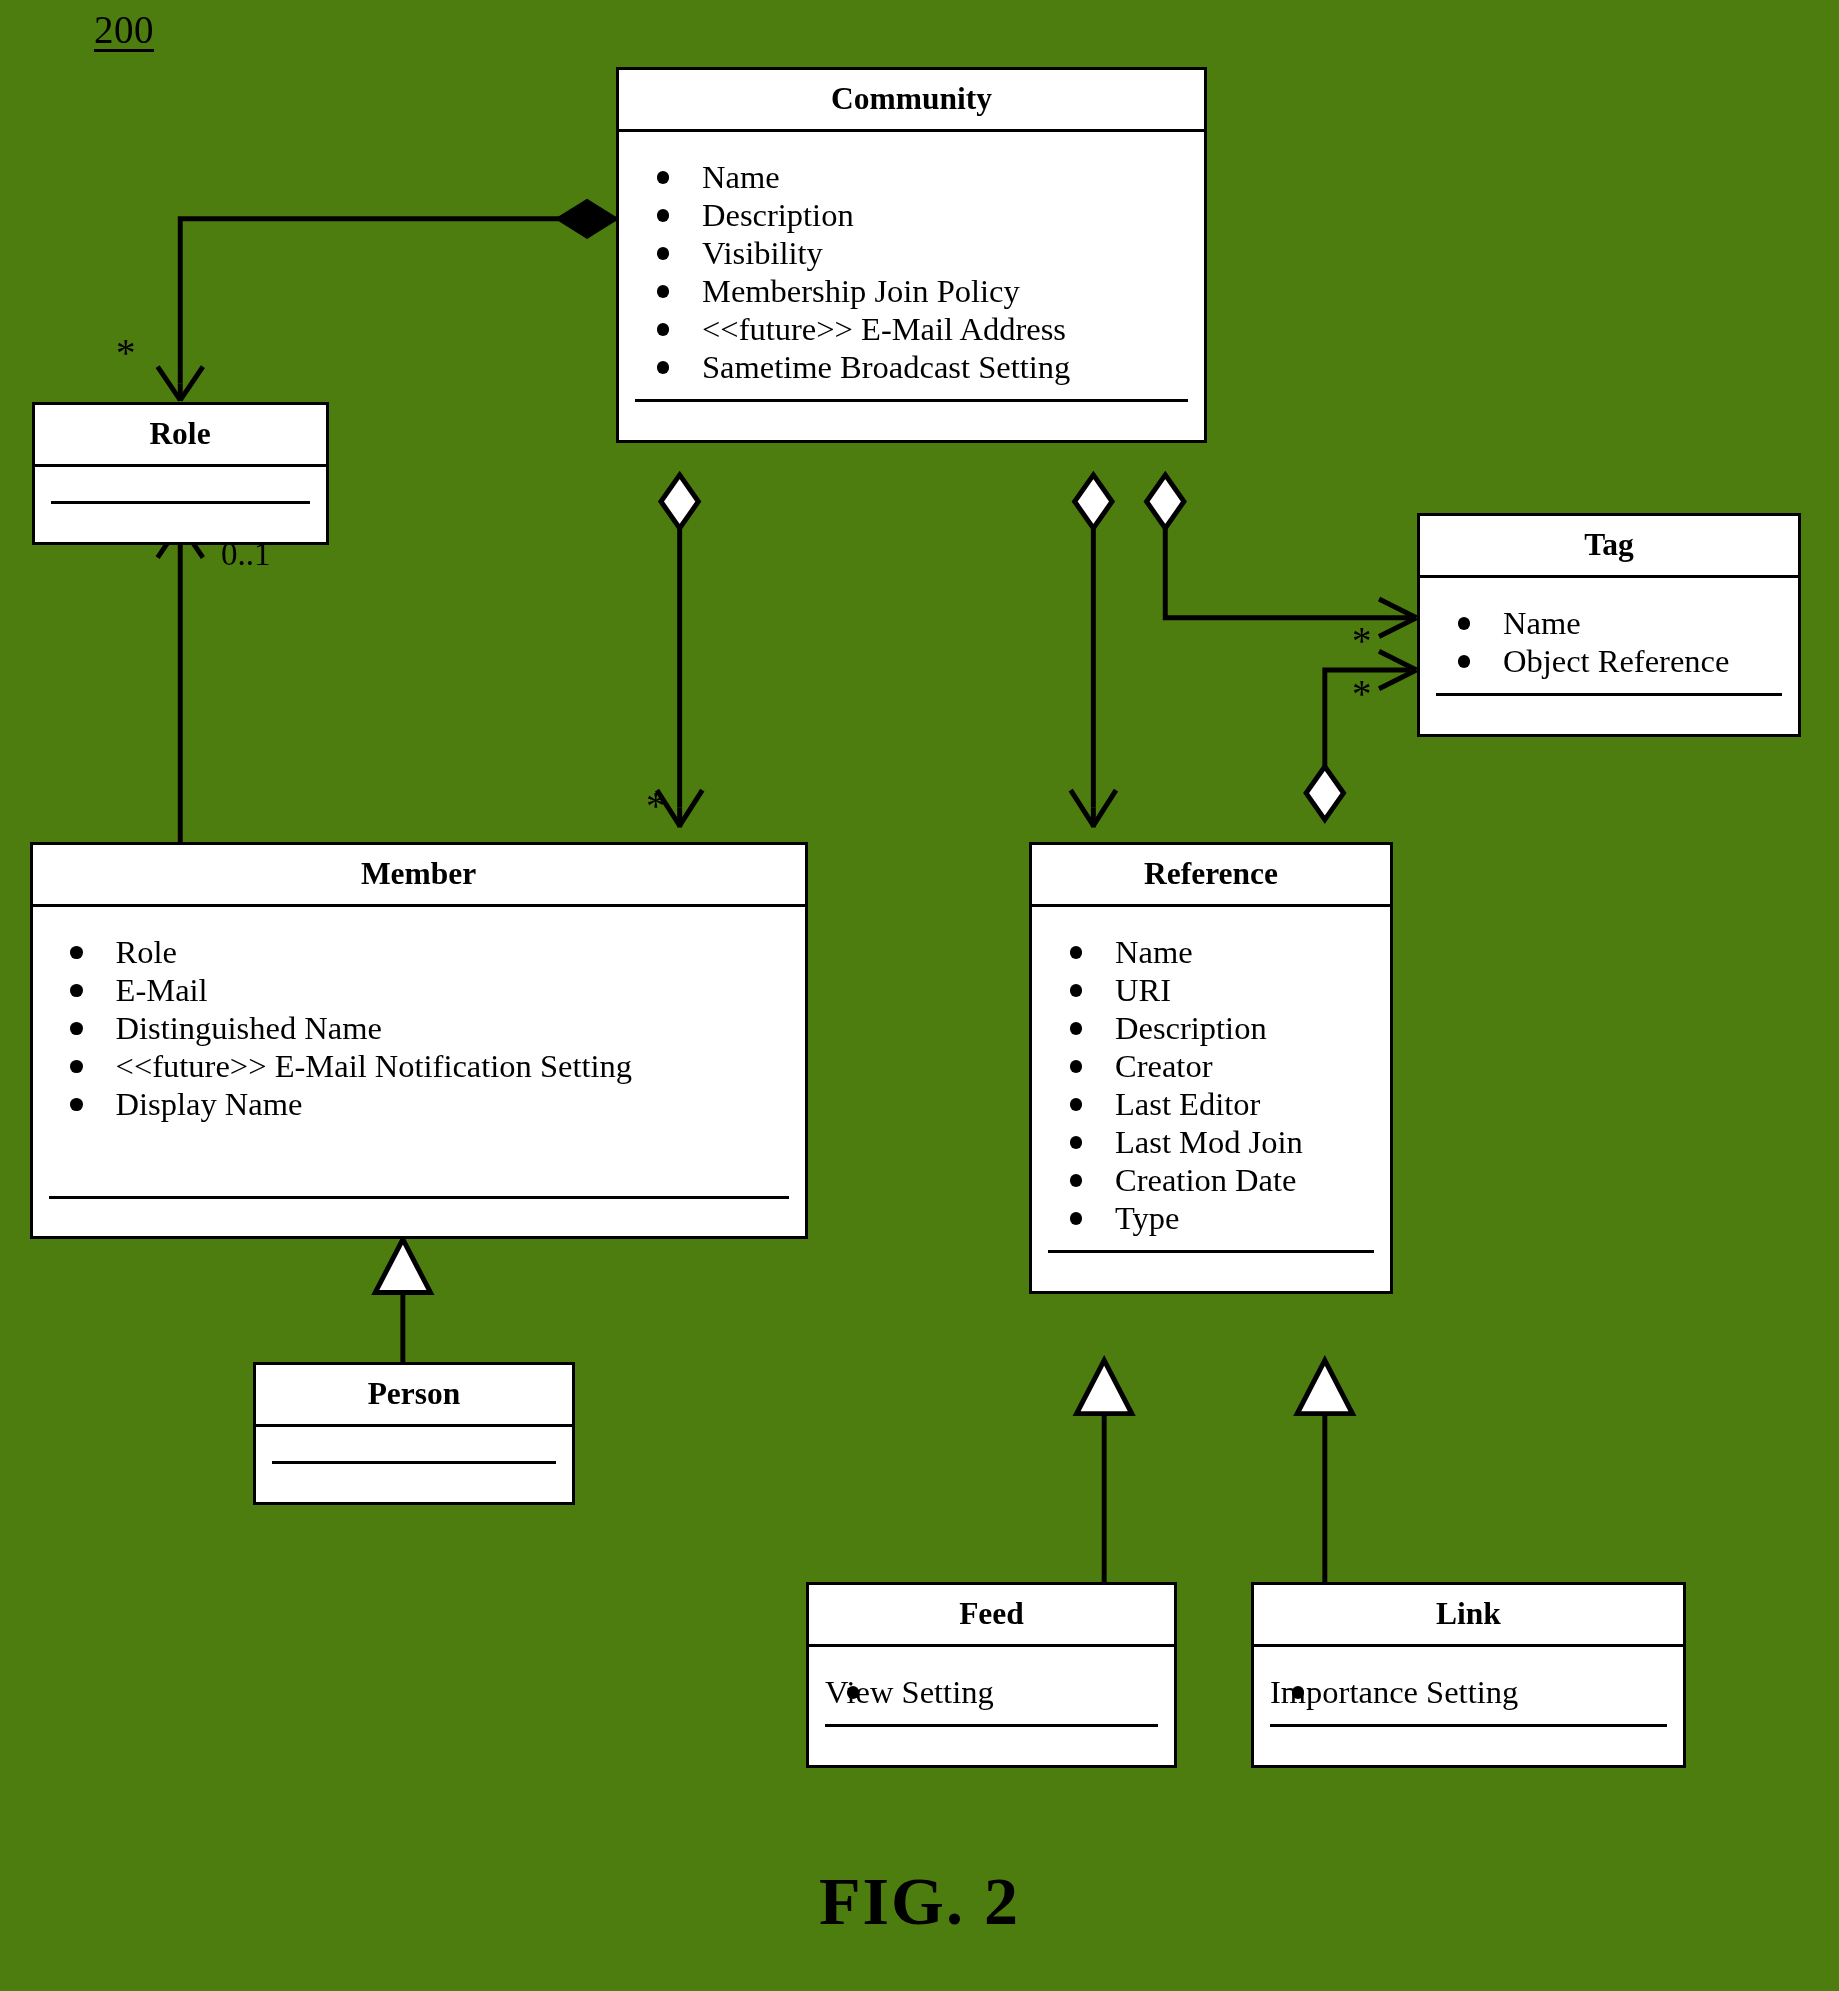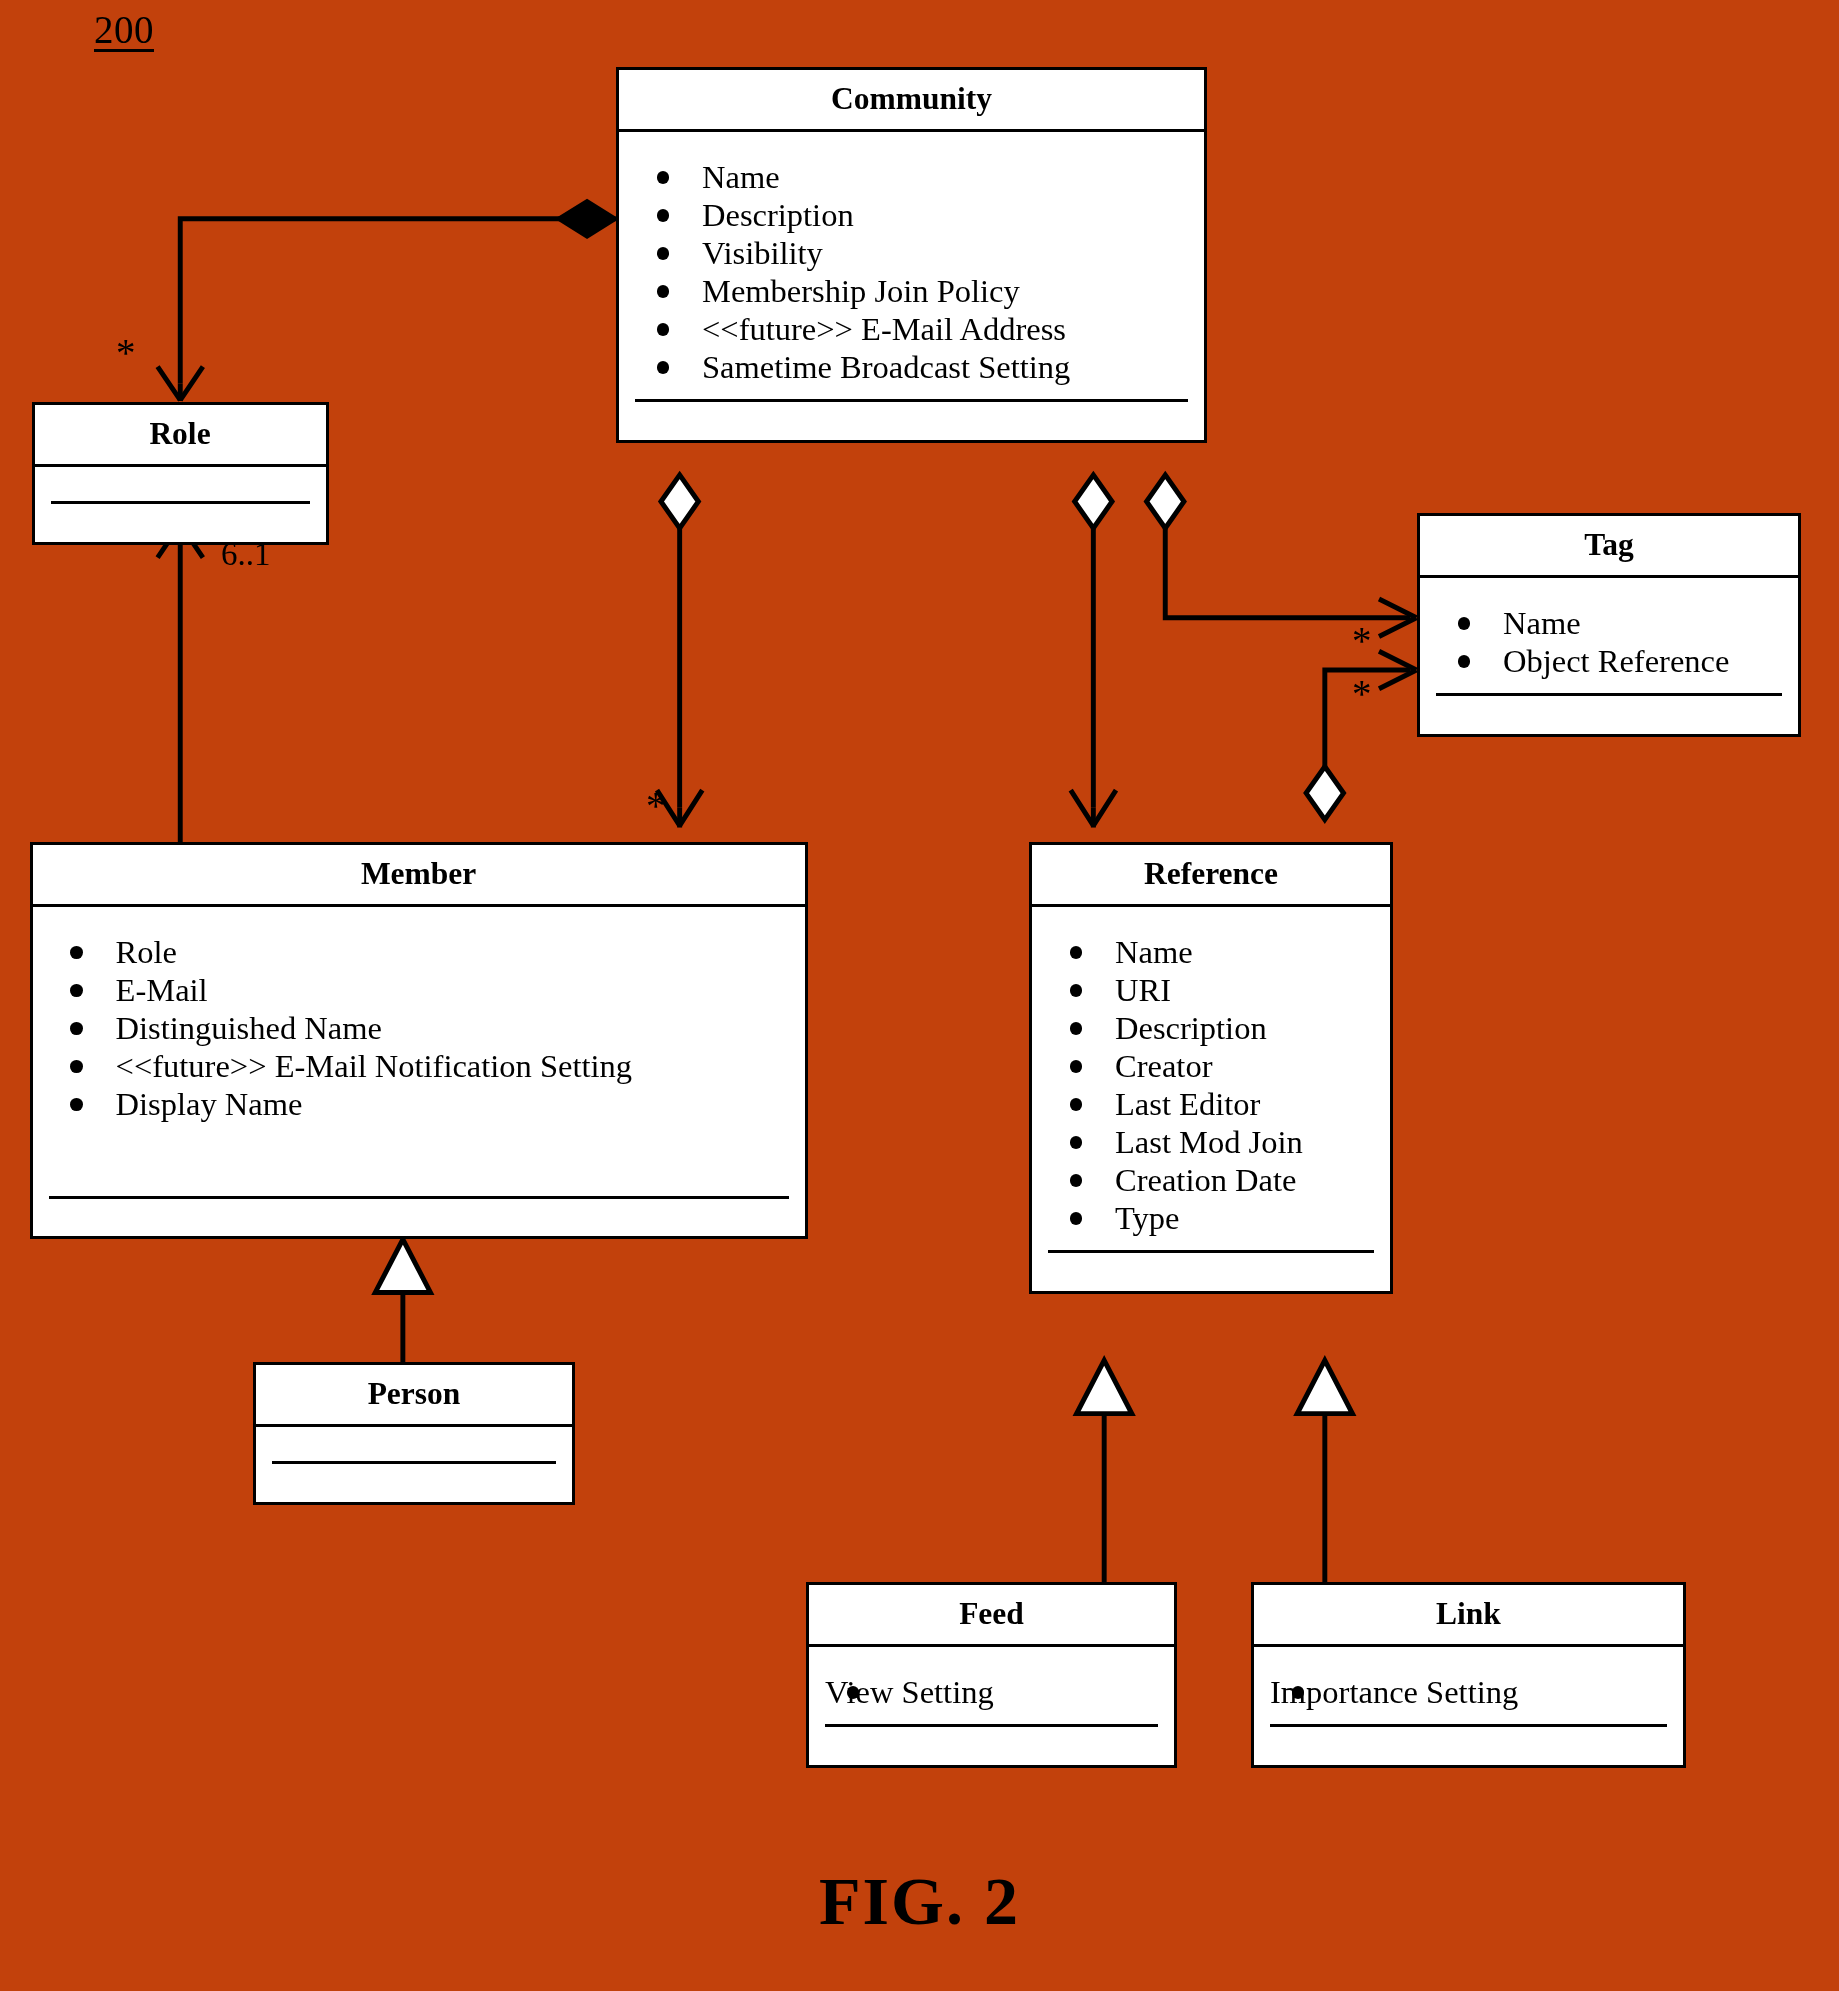--- a/index.html
+++ b/index.html
@@ -9,21 +9,21 @@
     background: #ffffff;
   }
   body {
     font-family: "Liberation Serif", "DejaVu Serif", serif;
     color: #000000;
   }
   #canvas {
     position: relative;
     width: 1839px;
     height: 1992px;
-    background: #c2410c;
+    background: #4d7c0f;
     overflow: hidden;
   }
   #edges {
     position: absolute;
     left: 0;
     top: 0;
     width: 1839px;
     height: 1992px;
     pointer-events: none;
   }
@@ -195,21 +195,21 @@
 
      Reference --&gt;
     <g>
       <path d="M1345,1606 L1345,1435" stroke="#000" stroke-width="5" fill="none"></path>
       <polygon points="1345,1381 1373,1435 1317,1435" fill="#fff" stroke="#000" stroke-width="5"></polygon>
     </g>
   </svg>
 
   <div class="mult-label mult-star" style="left:116px; top:333px;">*</div>
 
-  <div class="mult-label" style="left:221px; top:538px;">6..1</div>
+  <div class="mult-label" style="left:221px; top:538px;">0..1</div>
 
   <div class="mult-label mult-star" style="left:646px; top:786px;">*</div>
 
   <div class="mult-label mult-star" style="left:1352px; top:621px;">*</div>
 
   <div class="mult-label mult-star" style="left:1352px; top:674px;">*</div>
 
   <div class="uml-class" id="class-community">
     <div class="uml-name">Community</div>
     <ul class="uml-attrs">

